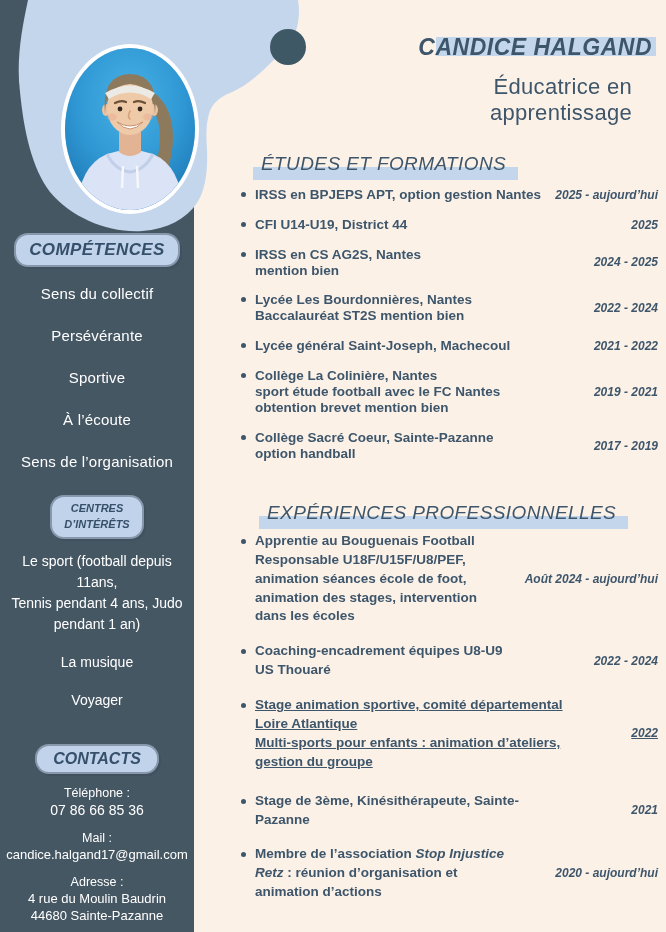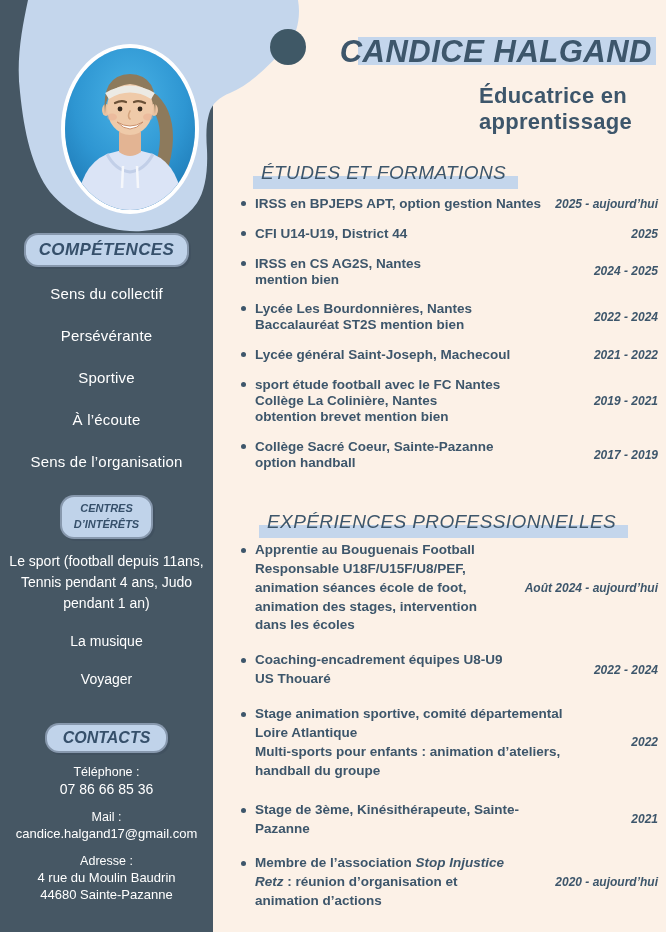--- a/index.html
+++ b/index.html
@@ -4,21 +4,21 @@
 <title>CV</title>
 <style>
   :root{
     --cream:#fcf1e7; --sidebar:#465764; --accent:#c4d6ec; --pill:#c0d3ea;
     --ink:#3d566b; --pill-ink:#36506b; --side-text:#ffffff; --dot:#3f5866;
   }
   html,body{margin:0;padding:0;background:#e9e9e9;}
   .page{position:relative;width:666px;height:932px;overflow:hidden;background:var(--cream);
         font-family:"Liberation Sans",sans-serif;color:var(--ink);}
   
-  .sidebar{position:absolute;left:0;top:0;width:213px;height:100%;background:var(--sidebar);
+  .sidebar{position:absolute;left:0;top:0;width:194px;height:100%;background:var(--sidebar);
            z-index:1;box-sizing:border-box;padding:233px 0 0;text-align:center;color:var(--side-text);}
   .pill{display:inline-block;background:var(--pill);color:var(--pill-ink);font-weight:700;font-style:italic;
         border-radius:14px;border:2px solid rgba(49,66,82,.40);box-shadow:2px 2px 0 rgba(49,66,82,.22);}
   .pill1{font-size:17px;padding:5px 13px;letter-spacing:.4px;}
   .pill2{font-size:11px;line-height:1.45;padding:4px 12px;margin-top:0;}
   .pill3{font-size:16px;padding:4px 16px;margin-top:16px;}
   .skills{list-style:none;margin:18px 0 0;padding:0;font-size:15px;letter-spacing:.2px;}
   .skills li{margin-bottom:25px;}
   .interests{list-style:none;margin:12px 0 0;padding:0;font-size:14px;line-height:1.5;}
   .interests li{margin-bottom:17px;}
@@ -27,39 +27,39 @@
   .cval{font-size:13px;}
   .cval.phone{font-size:14px;}
   
   .decor{position:absolute;left:0;top:0;z-index:2;pointer-events:none;}
   .photo{position:absolute;left:61px;top:44px;width:130px;height:162px;border:4px solid #fff;
          border-radius:50%;overflow:hidden;z-index:4;}
   .photo svg{display:block;}
   
   .main{position:absolute;left:213px;top:0;right:0;bottom:0;z-index:3;
         box-sizing:border-box;padding:34px 8px 0 18px;}
-  h1{margin:0 4px 0 0;text-align:right;font-size:31px;font-style:italic;font-weight:700;
+  h1{margin:0 4px 0 0;text-align:right;font-size:23px;font-style:italic;font-weight:700;
      letter-spacing:.5px;color:var(--ink);}
   .hl{position:relative;padding:0 2px;}
   .hl::before{content:"";position:absolute;left:20px;right:-2px;top:3px;bottom:4px;
               background:var(--accent);z-index:-1;}
   .subtitle{width:fit-content;margin:13px 26px 0 auto;font-size:22px;line-height:1.2;
-            letter-spacing:.3px;text-align:left;font-weight:bold;}
+            letter-spacing:.3px;text-align:right;}
   h2.sec{position:relative;display:inline-block;margin:26px 0 0 30px;font-size:19px;
          font-style:italic;font-weight:400;letter-spacing:.4px;color:var(--ink);}
   h2.exp{margin-left:36px;}
   h2.sec::after{content:"";position:absolute;left:-8px;right:-12px;bottom:-5px;height:13px;
                 background:var(--accent);z-index:-1;}
   section{display:block;}
   .rows{list-style:none;margin:12px 0 0;padding:0 0 0 10px;}
   .rows li{display:flex;align-items:flex-start;font-weight:700;font-size:13.5px;color:var(--ink);}
   .rows.tight li{line-height:1.18;margin-bottom:14px;}
   .rows.loose{margin-top:8px;}
   .rows.loose li{line-height:1.4;margin-bottom:16px;}
-  .rows.loose li:nth-child(3){margin-bottom:20px;}
+  .rows.loose li:nth-child(3){margin-bottom:20px;text-decoration:underline;}
   .bullet{width:5px;height:5px;border-radius:50%;background:var(--ink);flex:0 0 auto;
           margin:5px 9px 0 0;}
   .rows.loose .bullet{margin-top:7px;}
   .rowtext{max-width:312px;}
   .rowdate{margin-left:auto;align-self:center;white-space:nowrap;font-size:12px;
            font-style:italic;font-weight:700;padding-left:8px;}
   em{font-style:italic;}
 </style>
 </head>
 <body>
@@ -188,22 +188,22 @@
           <li class="row">
             <span class="bullet"></span>
             <div class="rowtext">
               <div class="line">Lycée général Saint-Joseph, Machecoul</div>
             </div>
             <div class="rowdate">2021 - 2022</div>
           </li>
           <li class="row">
             <span class="bullet"></span>
             <div class="rowtext">
+              <div class="line">Collège La Colinière, Nantes</div>
               <div class="line">sport étude football avec le FC Nantes</div>
-              <div class="line">Collège La Colinière, Nantes</div>
               <div class="line">obtention brevet mention bien</div>
             </div>
             <div class="rowdate">2019 - 2021</div>
           </li>
           <li class="row">
             <span class="bullet"></span>
             <div class="rowtext">
               <div class="line">Collège Sacré Coeur, Sainte-Pazanne</div>
               <div class="line">option handball</div>
             </div>
@@ -233,21 +233,21 @@
               <div class="line">US Thouaré</div>
             </div>
             <div class="rowdate">2022 - 2024</div>
           </li>
           <li class="row">
             <span class="bullet"></span>
             <div class="rowtext">
               <div class="line">Stage animation sportive, comité départemental</div>
               <div class="line">Loire Atlantique</div>
               <div class="line">Multi-sports pour enfants : animation d’ateliers,</div>
-              <div class="line">handball du groupe</div>
+              <div class="line">gestion du groupe</div>
             </div>
             <div class="rowdate">2022</div>
           </li>
           <li class="row">
             <span class="bullet"></span>
             <div class="rowtext">
               <div class="line">Stage de 3ème, Kinésithérapeute, Sainte-Pazanne</div>
             </div>
             <div class="rowdate">2021</div>
           </li>

